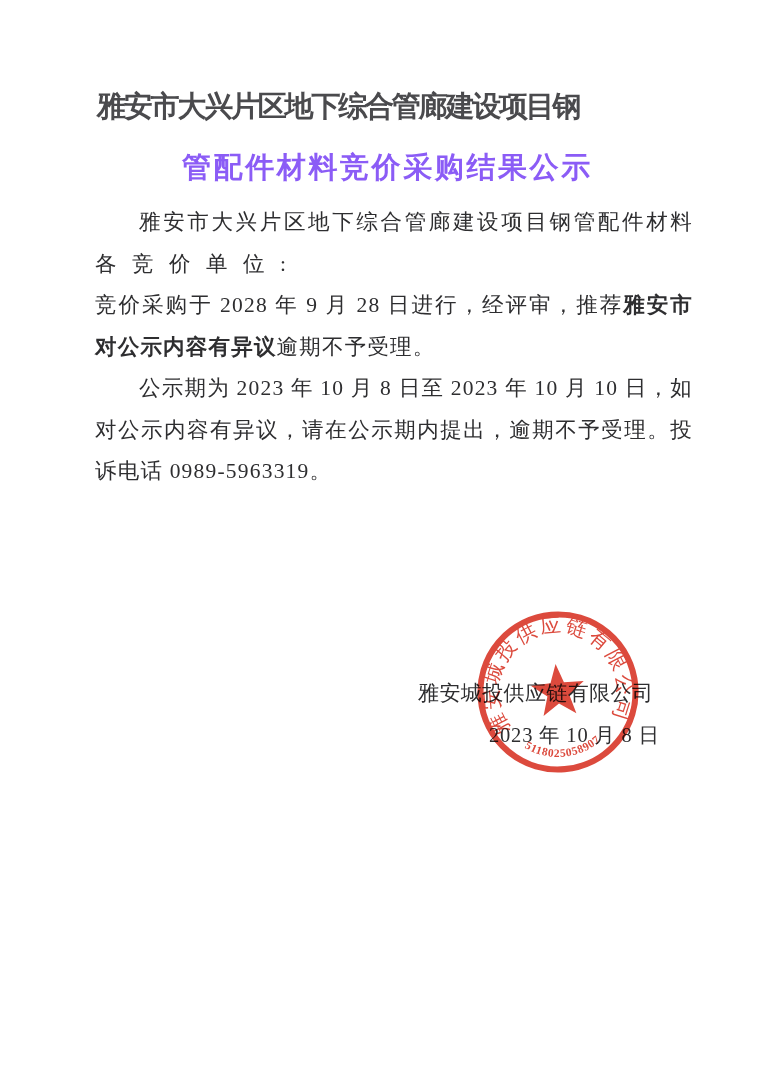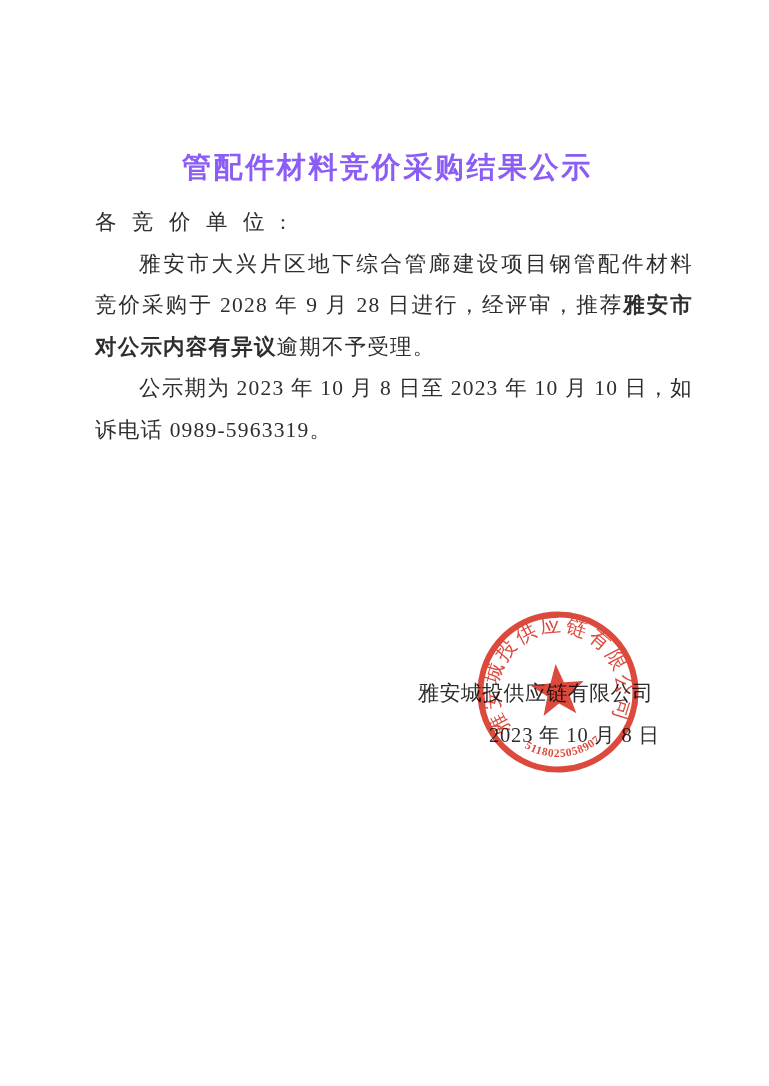--- a/index.html
+++ b/index.html
@@ -79,30 +79,32 @@
   .seal svg { width: 100%; height: 100%; }
   .seal text {
     font-family: "Liberation Serif", "DejaVu Serif", serif;
   }
 </style>
 </head>
 <body>
 
 <div class="page">
 
+  <div class="title-line1">雅安市大兴片区地下综合管廊建设项目钢</div>
   <div class="title-line2">管配件材料竞价采购结果公示</div>
 
   <div class="body-block">
+    <div class="line fill indent">雅安市大兴片区地下综合管廊建设项目钢管配件材料</div>
+
     <div class="line salutation">各竞价单位:</div>
-
-    <div class="line fill indent">雅安市大兴片区地下综合管廊建设项目钢管配件材料</div>
     <div class="line fill"><span>竞价采购于 2028 年 9 月 28 日进行，经评审，推荐</span><span class="b">雅安市汇</span></div>
     <div class="line"><span class="b">对公示内容有异议</span><span>逾期不予受理。</span></div>
 
     <div class="line fill indent">公示期为 2023 年 10 月 8 日至 2023 年 10 月 10 日，如</div>
+    <div class="line fill">对公示内容有异议，请在公示期内提出，逾期不予受理。投</div>
     <div class="line">诉电话 0989-5963319。</div>
   </div>
 
   <div class="sig-company">雅安城投供应链有限公司</div>
   <div class="sig-date">2023 年 10 月 8 日</div>
 
   <div class="seal">
     <svg viewBox="-101 -101 202 202" xmlns="http://www.w3.org/2000/svg">
       <defs>
         <path id="arc-name" d="M -47.3 37.0 A 60 60 0 1 1 47.3 37.0" fill="none"></path>

